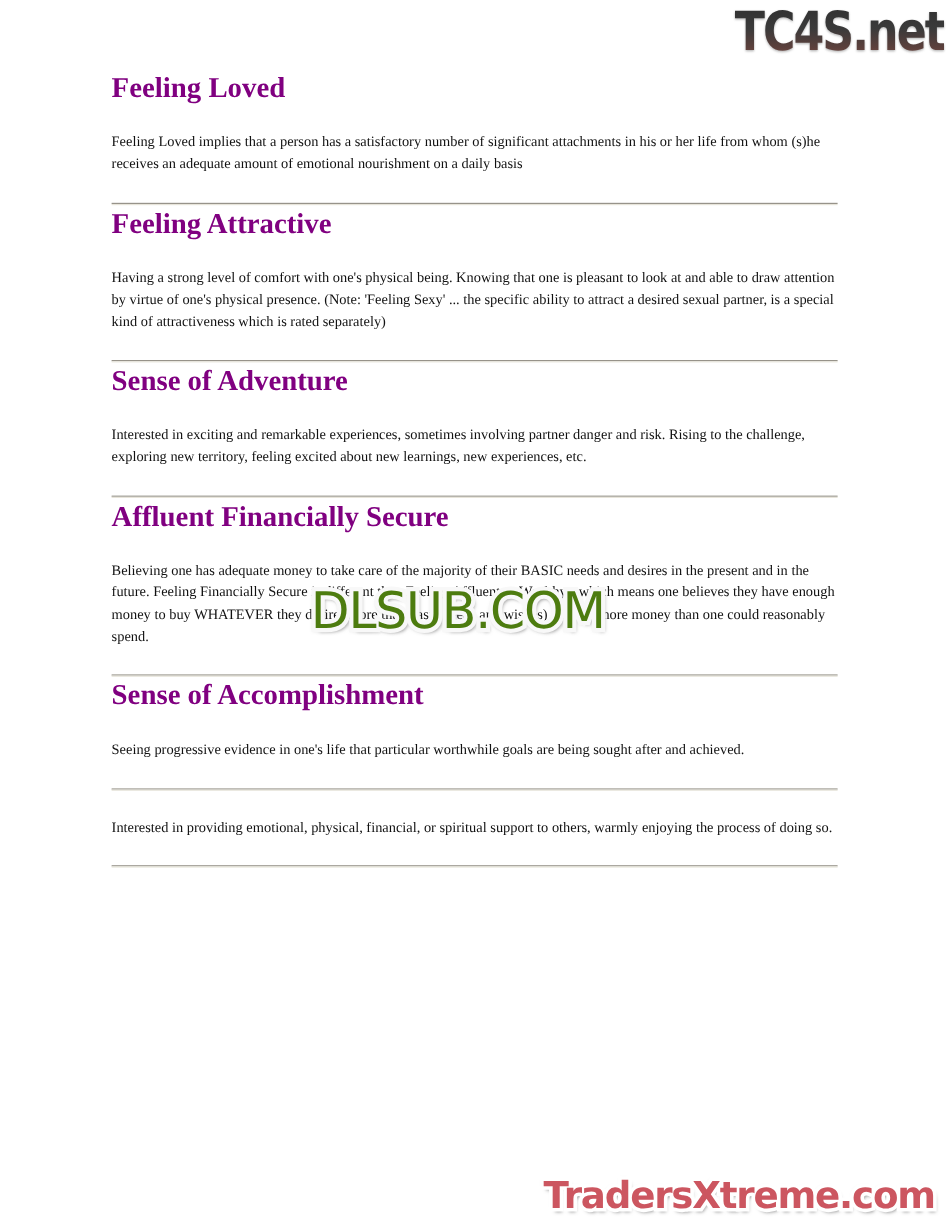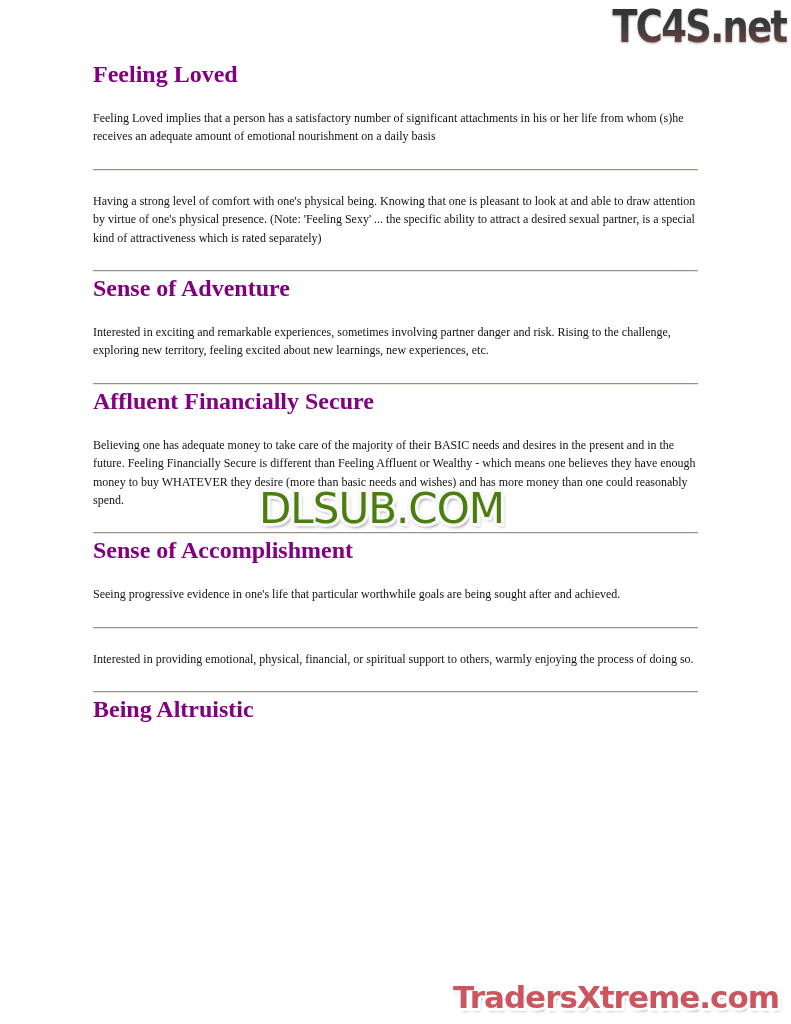--- a/index.html
+++ b/index.html
@@ -125,20 +125,21 @@
   <div class="content">
 
     <section>
       <h2 class="section-heading">Feeling Loved</h2>
       <p class="section-body">Feeling Loved implies that a person has a satisfactory number of significant attachments in his or her life from whom (s)he receives an adequate amount of emotional nourishment on a daily basis</p>
     </section>
 
     <hr class="section-divider">
 
     <section>
+      <h2 class="section-heading">Feeling Attractive</h2>
       <p class="section-body">Having a strong level of comfort with one's physical being. Knowing that one is pleasant to look at and able to draw attention by virtue of one's physical presence. (Note: 'Feeling Sexy' ... the specific ability to attract a desired sexual partner, is a special kind of attractiveness which is rated separately)</p>
     </section>
 
     <hr class="section-divider">
 
     <section>
       <h2 class="section-heading">Sense of Adventure</h2>
       <p class="section-body">Interested in exciting and remarkable experiences, sometimes involving partner danger and risk. Rising to the challenge, exploring new territory, feeling excited about new learnings, new experiences, etc.</p>
     </section>
 
@@ -157,23 +158,20 @@
     </section>
 
     <hr class="section-divider">
 
     <section>
       <p class="section-body">Interested in providing emotional, physical, financial, or spiritual support to others, warmly enjoying the process of doing so.</p>
     </section>
 
     <hr class="section-divider">
 
-    <section>
-      <h2 class="section-heading">Being Altruistic</h2>
-    </section>
 
   </div>
 
   <div class="dlsub-badge" data-text="DLSUB.COM">DLSUB.COM</div>
 
   <div class="bottom-logo" data-text="TradersXtreme.com">TradersXtreme.com</div>
 
 </div>
 
 </body></html>

